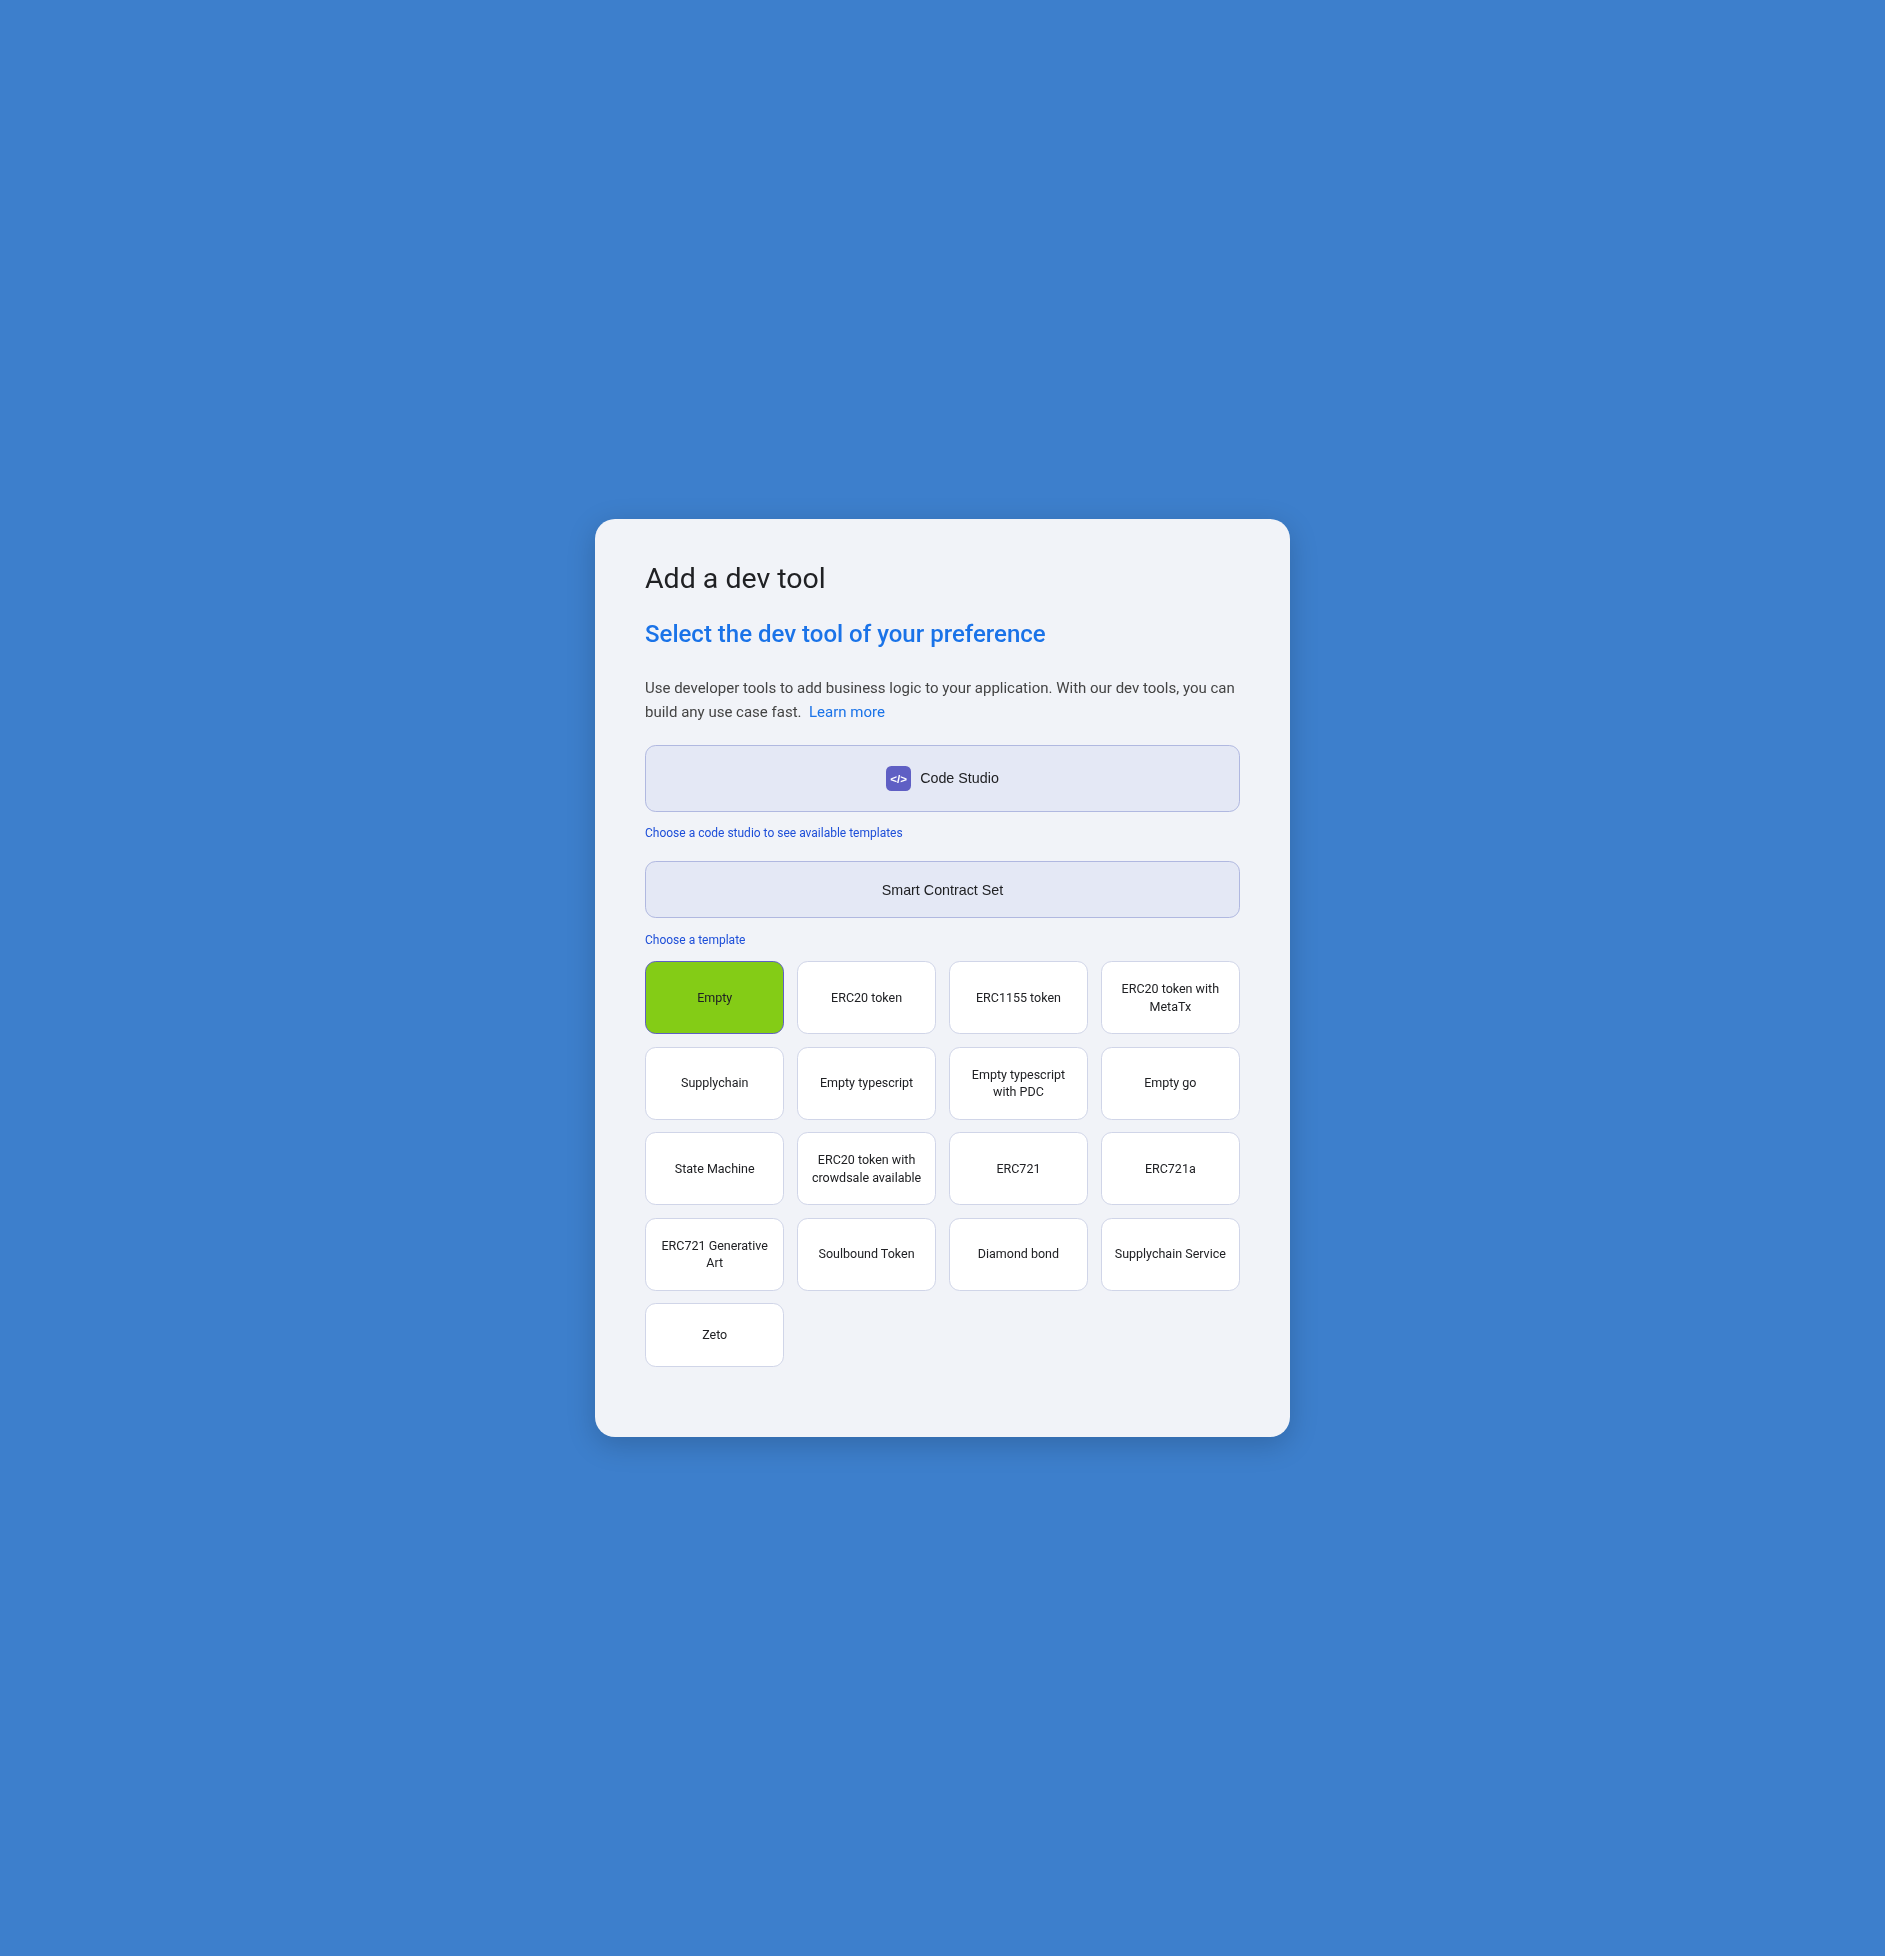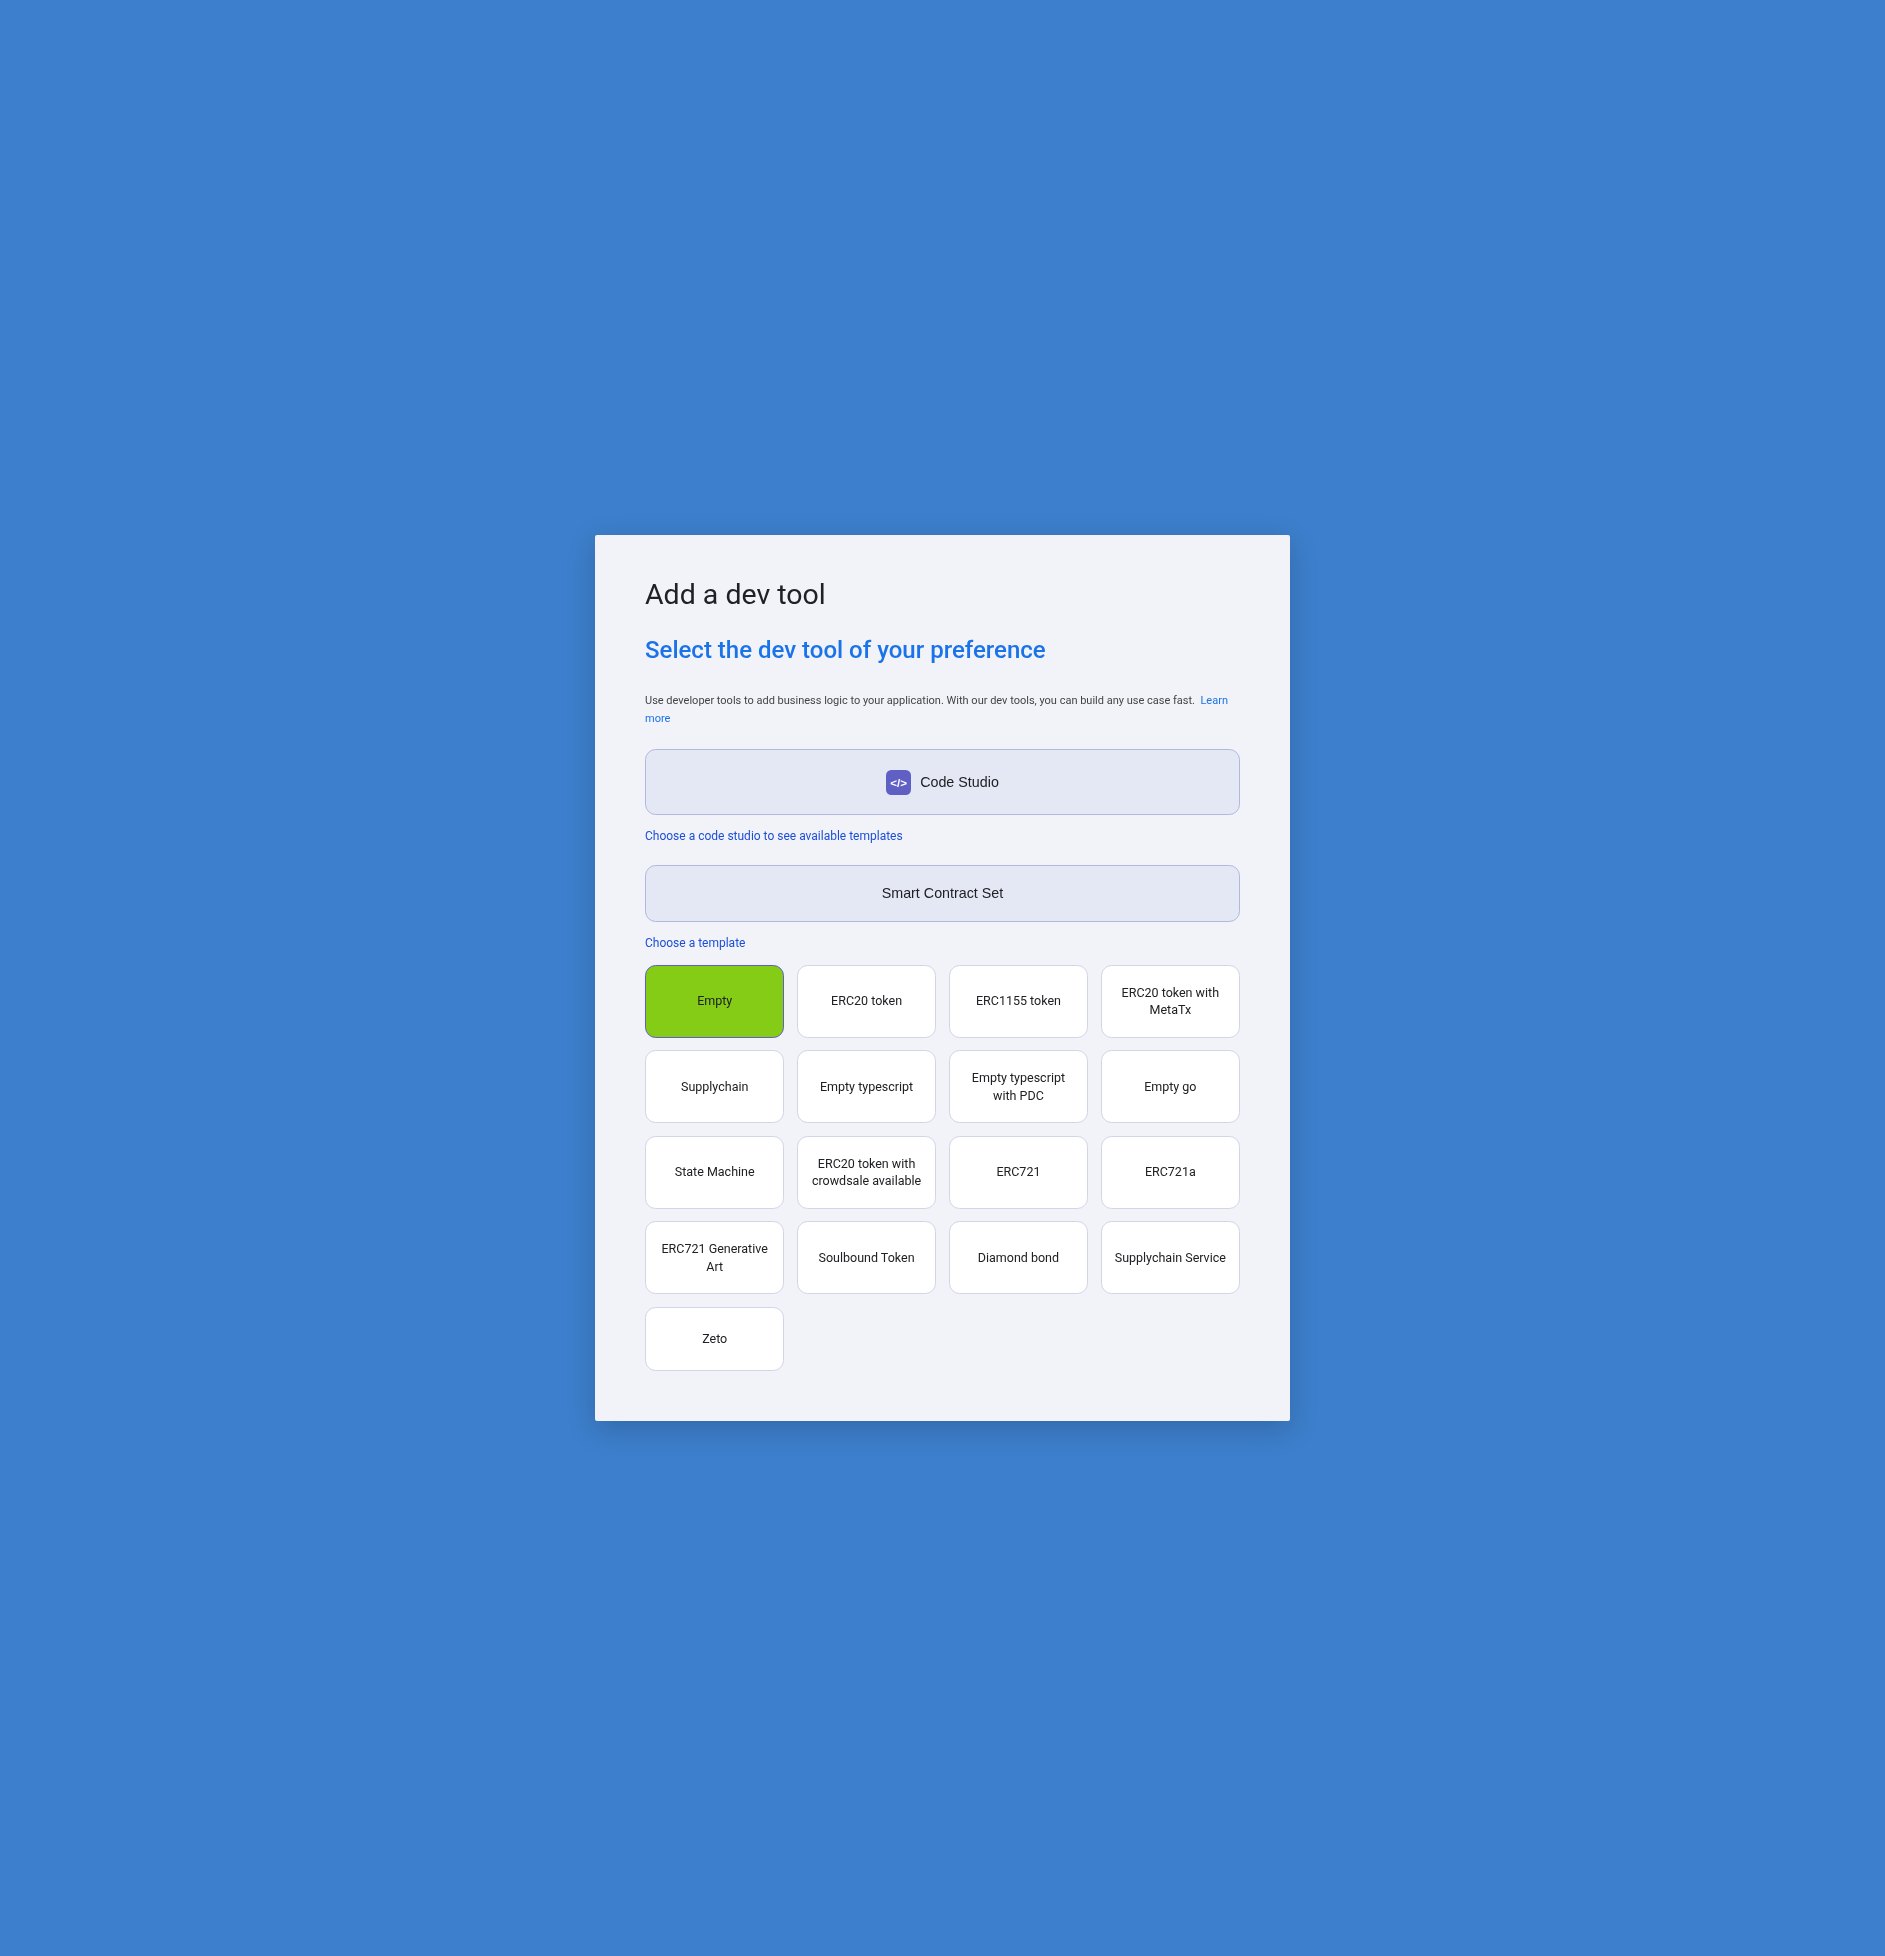--- a/index.html
+++ b/index.html
@@ -13,43 +13,43 @@
       min-height: 100vh;
       display: flex;
       align-items: center;
       justify-content: center;
       font-family: 'Google Sans', Roboto, Arial, sans-serif;
       padding: 53px 18px;
     }
 
     .dialog {
       background: #f1f3f8;
-      border-radius: 2px;
-      padding: 43px 50px 50px 50px;
+      border-radius: 20px;
+      padding: 43px 50px 70px 50px;
       max-width: 695px;
       width: 100%;
       box-shadow: 0 7.1px 28.5px rgba(0,0,0,0.18);
     }
 
     .dialog-title {
       font-size: 28.5px;
       font-weight: 400;
       color: #202124;
       margin-bottom: 25px;
     }
 
     .section-title {
       font-size: 24px;
       font-weight: 500;
       color: #1a73e8;
       margin-bottom: 10.7px;
     }
 
     .description {
-      font-size: 11px;
+      font-size: 15px;
       color: #444;
       margin-bottom: 25px;
       line-height: 1.6;
       margin-top: 28px;
     }
 
     .description a {
       color: #1a73e8;
       text-decoration: none;
     }

